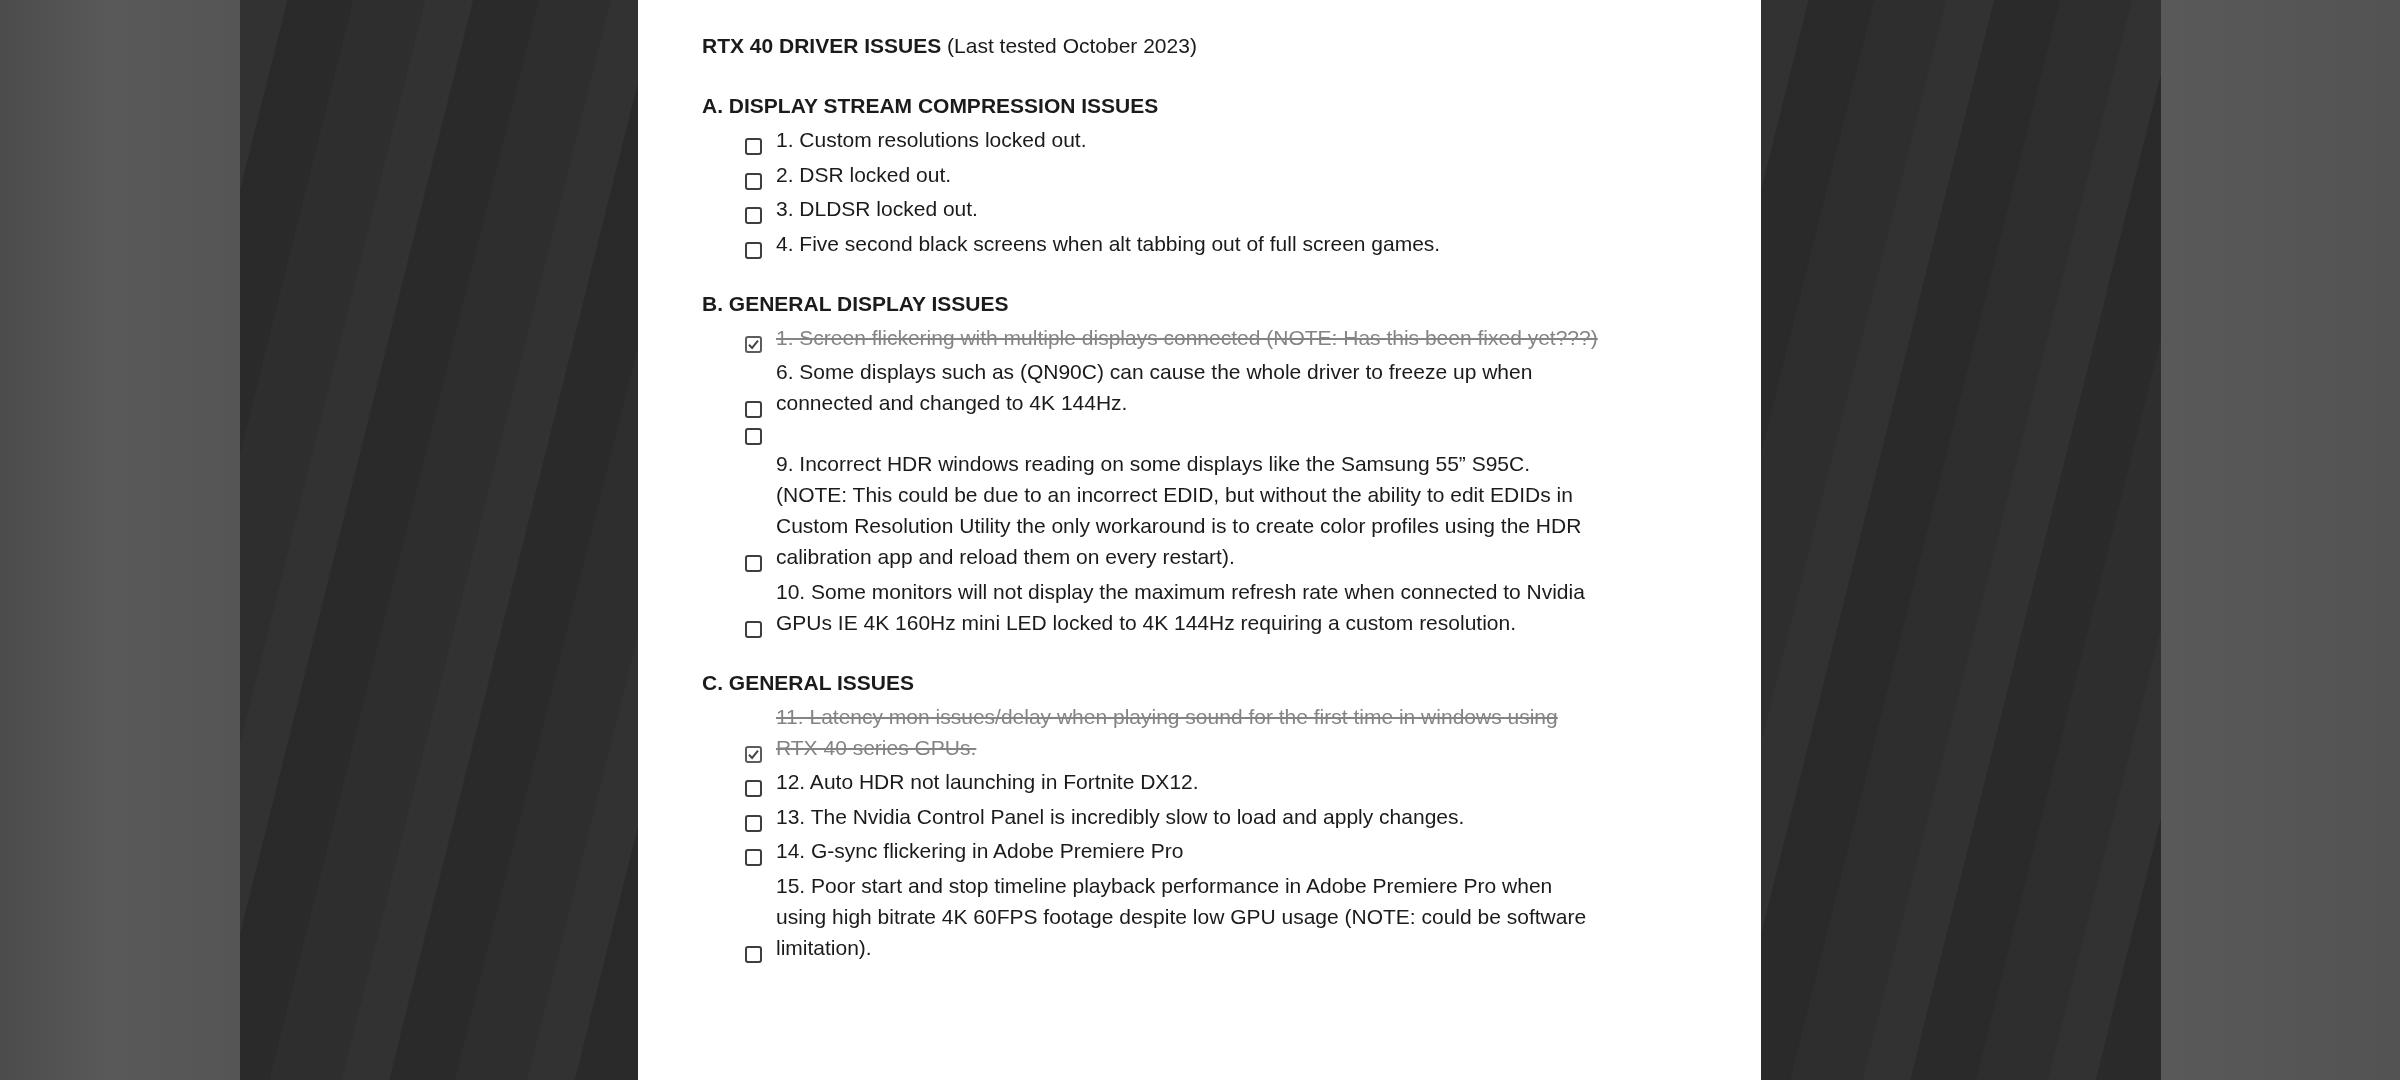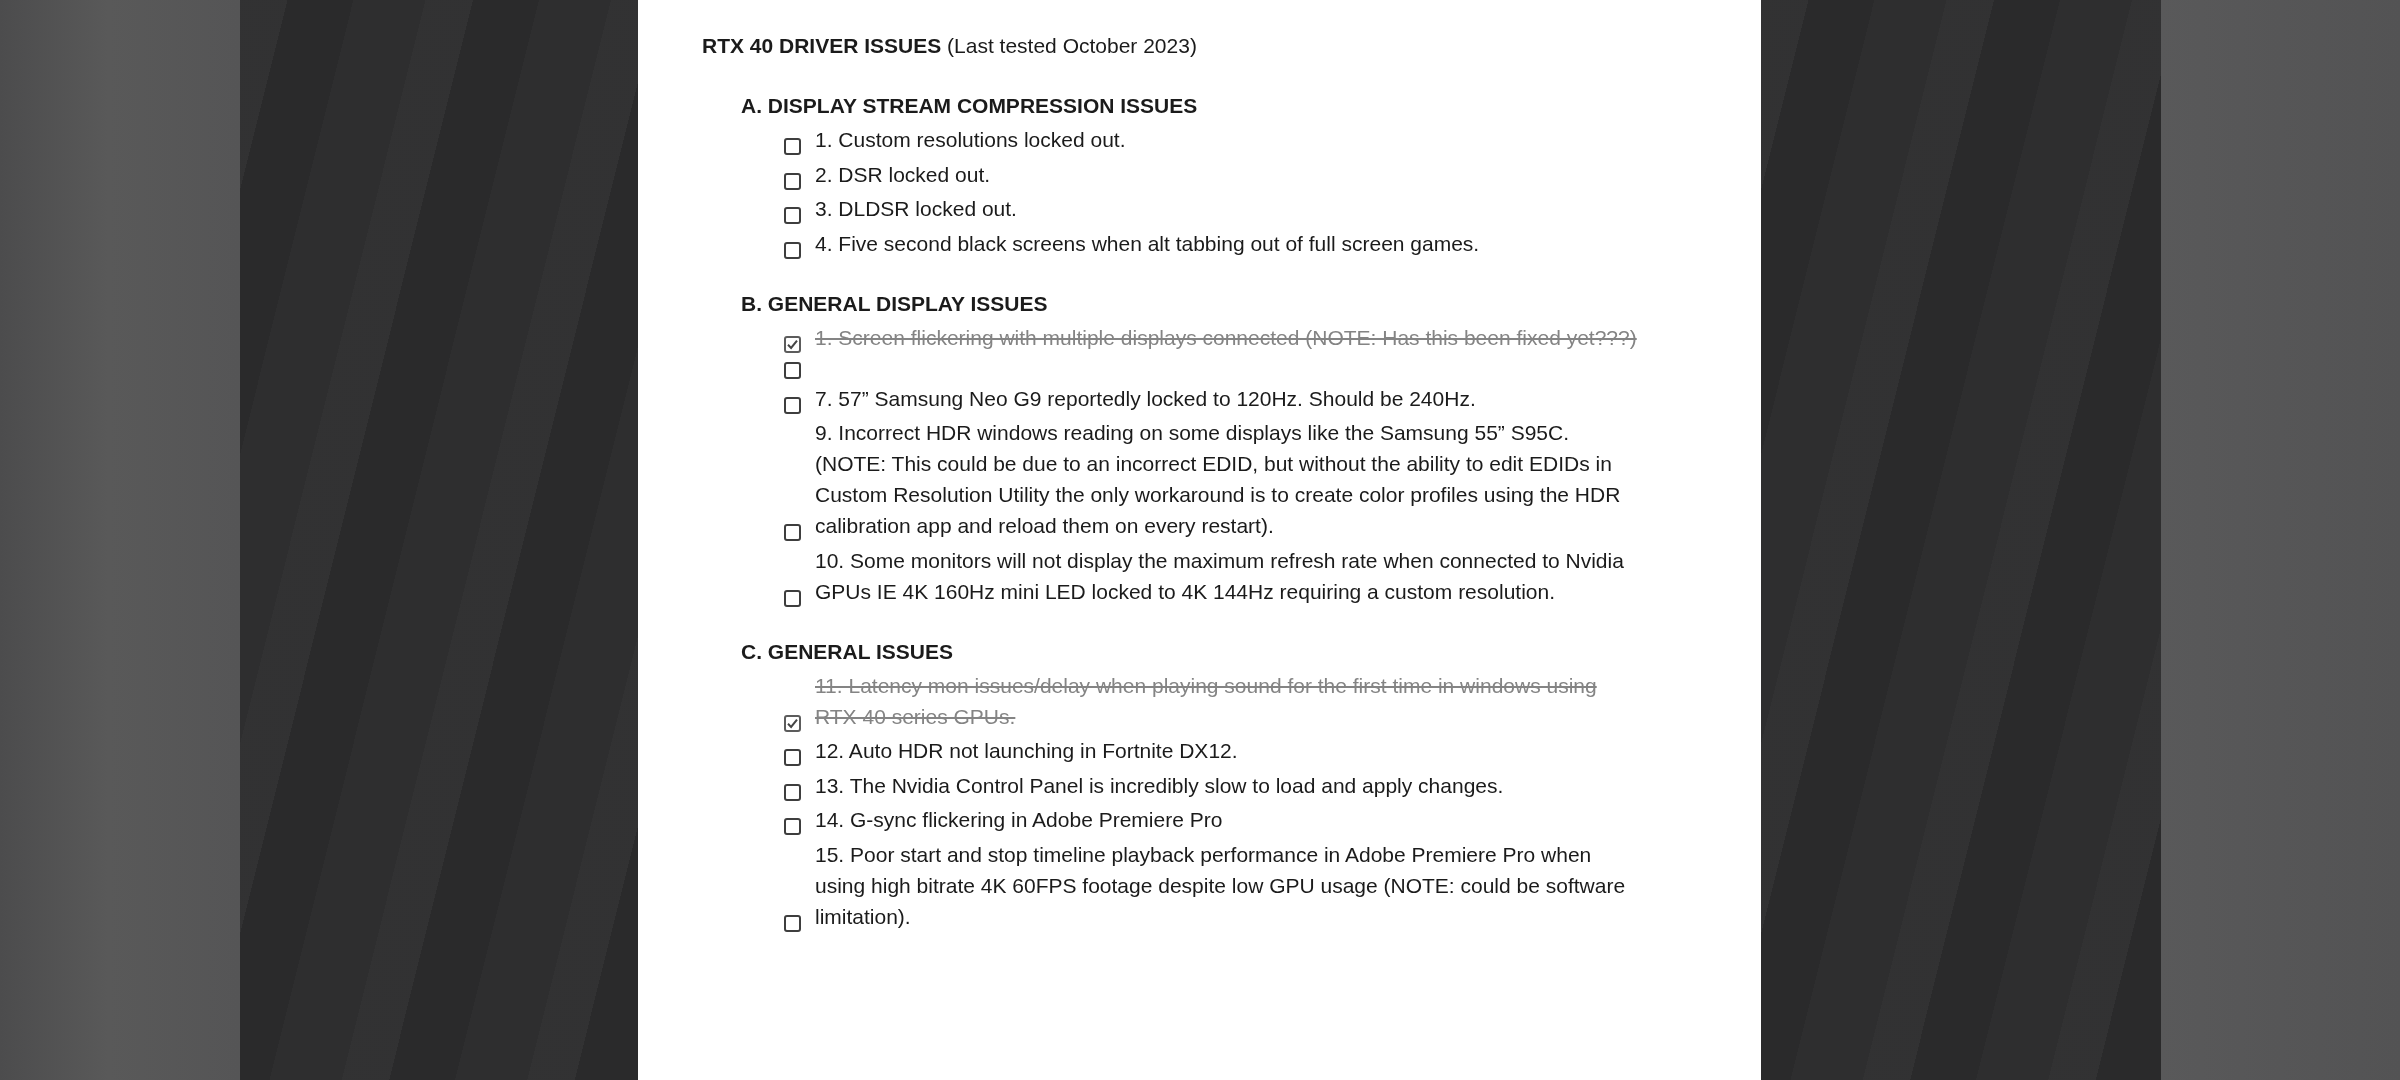--- a/index.html
+++ b/index.html
@@ -34,21 +34,21 @@
     width:1123px;height:100%;flex:none;box-sizing:border-box;
     background:var(--page_bg,#ffffff);
     color:var(--text,#1b1b1b);
     padding:30px 70px 40px 64px;
     font-size:21px;line-height:31px;
   }
 
   .doc-title{white-space:pre;margin:0 0 5px 0;}
   .doc-title .bold{font-weight:700;}
 
-  .section{margin-top:29px;margin-left:39px;}
+  .section{margin-top:29px;}
   .section-heading{font-weight:700;margin:0 0 3px 0;white-space:pre;}
 
   .item{display:flex;margin:0 0 3.5px 43px;align-items:flex-end;}
   .checkbox{
     width:17px;height:17px;flex:none;box-sizing:border-box;
     border:2px solid var(--checkbox_border,#3e3e3e);
     border-radius:3px;margin:6px 14px 0 0;
     display:flex;align-items:center;justify-content:center;
     background:#fff;
   }
@@ -94,24 +94,25 @@
           <div class="item checked">
             <span class="checkbox">
               <svg width="13" height="13" viewBox="0 0 13 13">
                 <path d="M2 6.8 L5.1 9.9 L11 2.6" fill="none" stroke="#454545" stroke-width="2"></path>
               </svg>
             </span>
             <span class="text">1. Screen flickering with multiple displays connected (NOTE: Has this been fixed yet???)</span>
           </div>
           <div class="item">
             <span class="checkbox"></span>
+            <span class="text">6. Some displays such as (QN90C) can cause the whole driver to freeze up when
+connected and changed to 4K 144Hz.</span>
           </div>
           <div class="item">
             <span class="checkbox"></span>
-            <span class="text">7. 57” Samsung Neo G9 reportedly locked to 120Hz. Should be 240Hz.</span>
           </div>
           <div class="item">
             <span class="checkbox"></span>
             <span class="text">9. Incorrect HDR windows reading on some displays like the Samsung 55” S95C.
 (NOTE: This could be due to an incorrect EDID, but without the ability to edit EDIDs in
 Custom Resolution Utility the only workaround is to create color profiles using the HDR
 calibration app and reload them on every restart).</span>
           </div>
           <div class="item">
             <span class="checkbox"></span>

